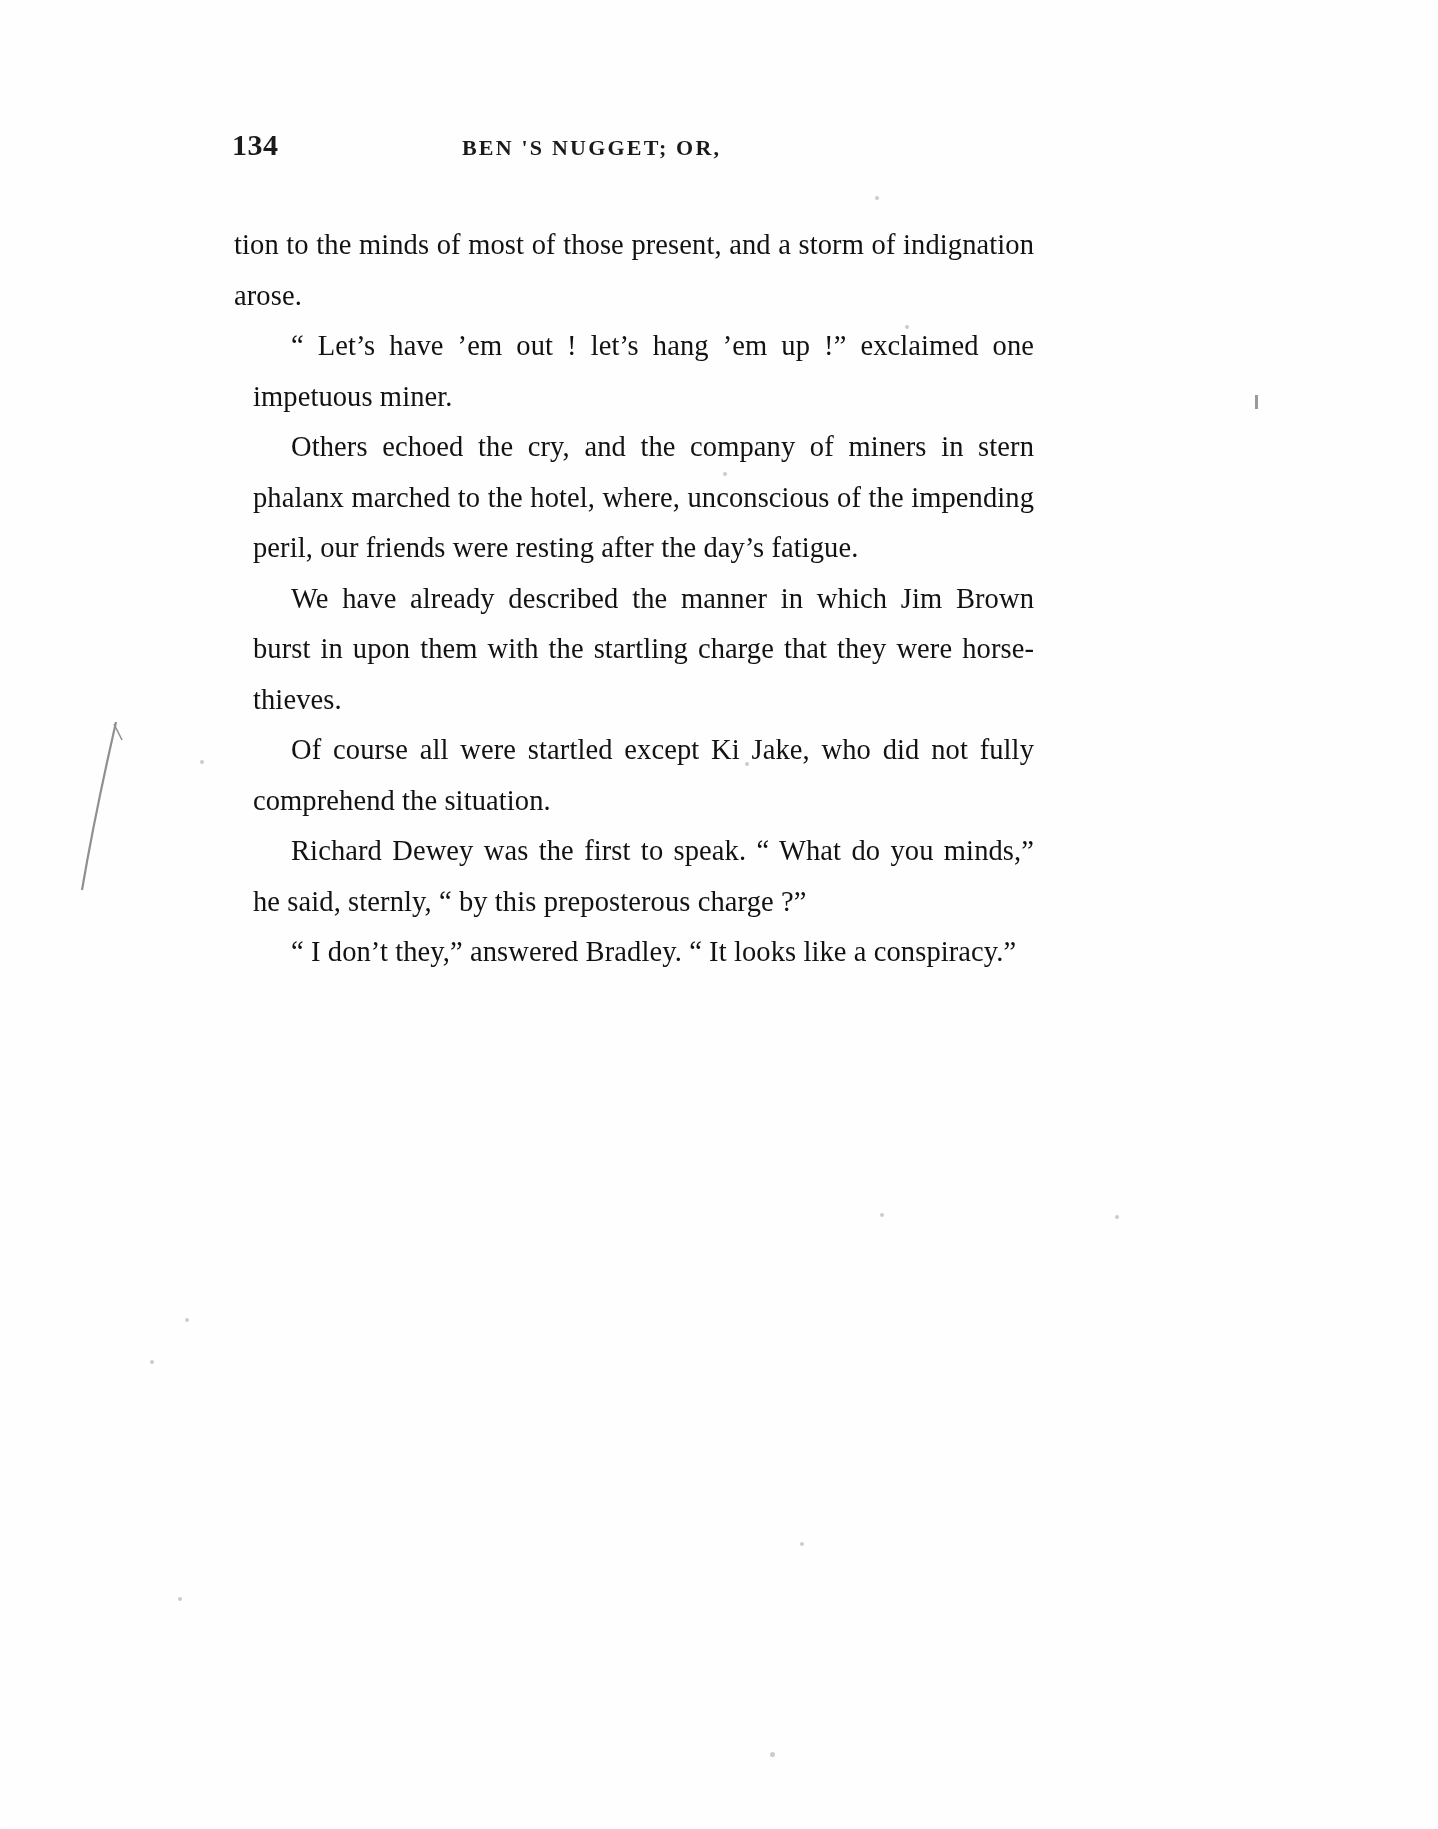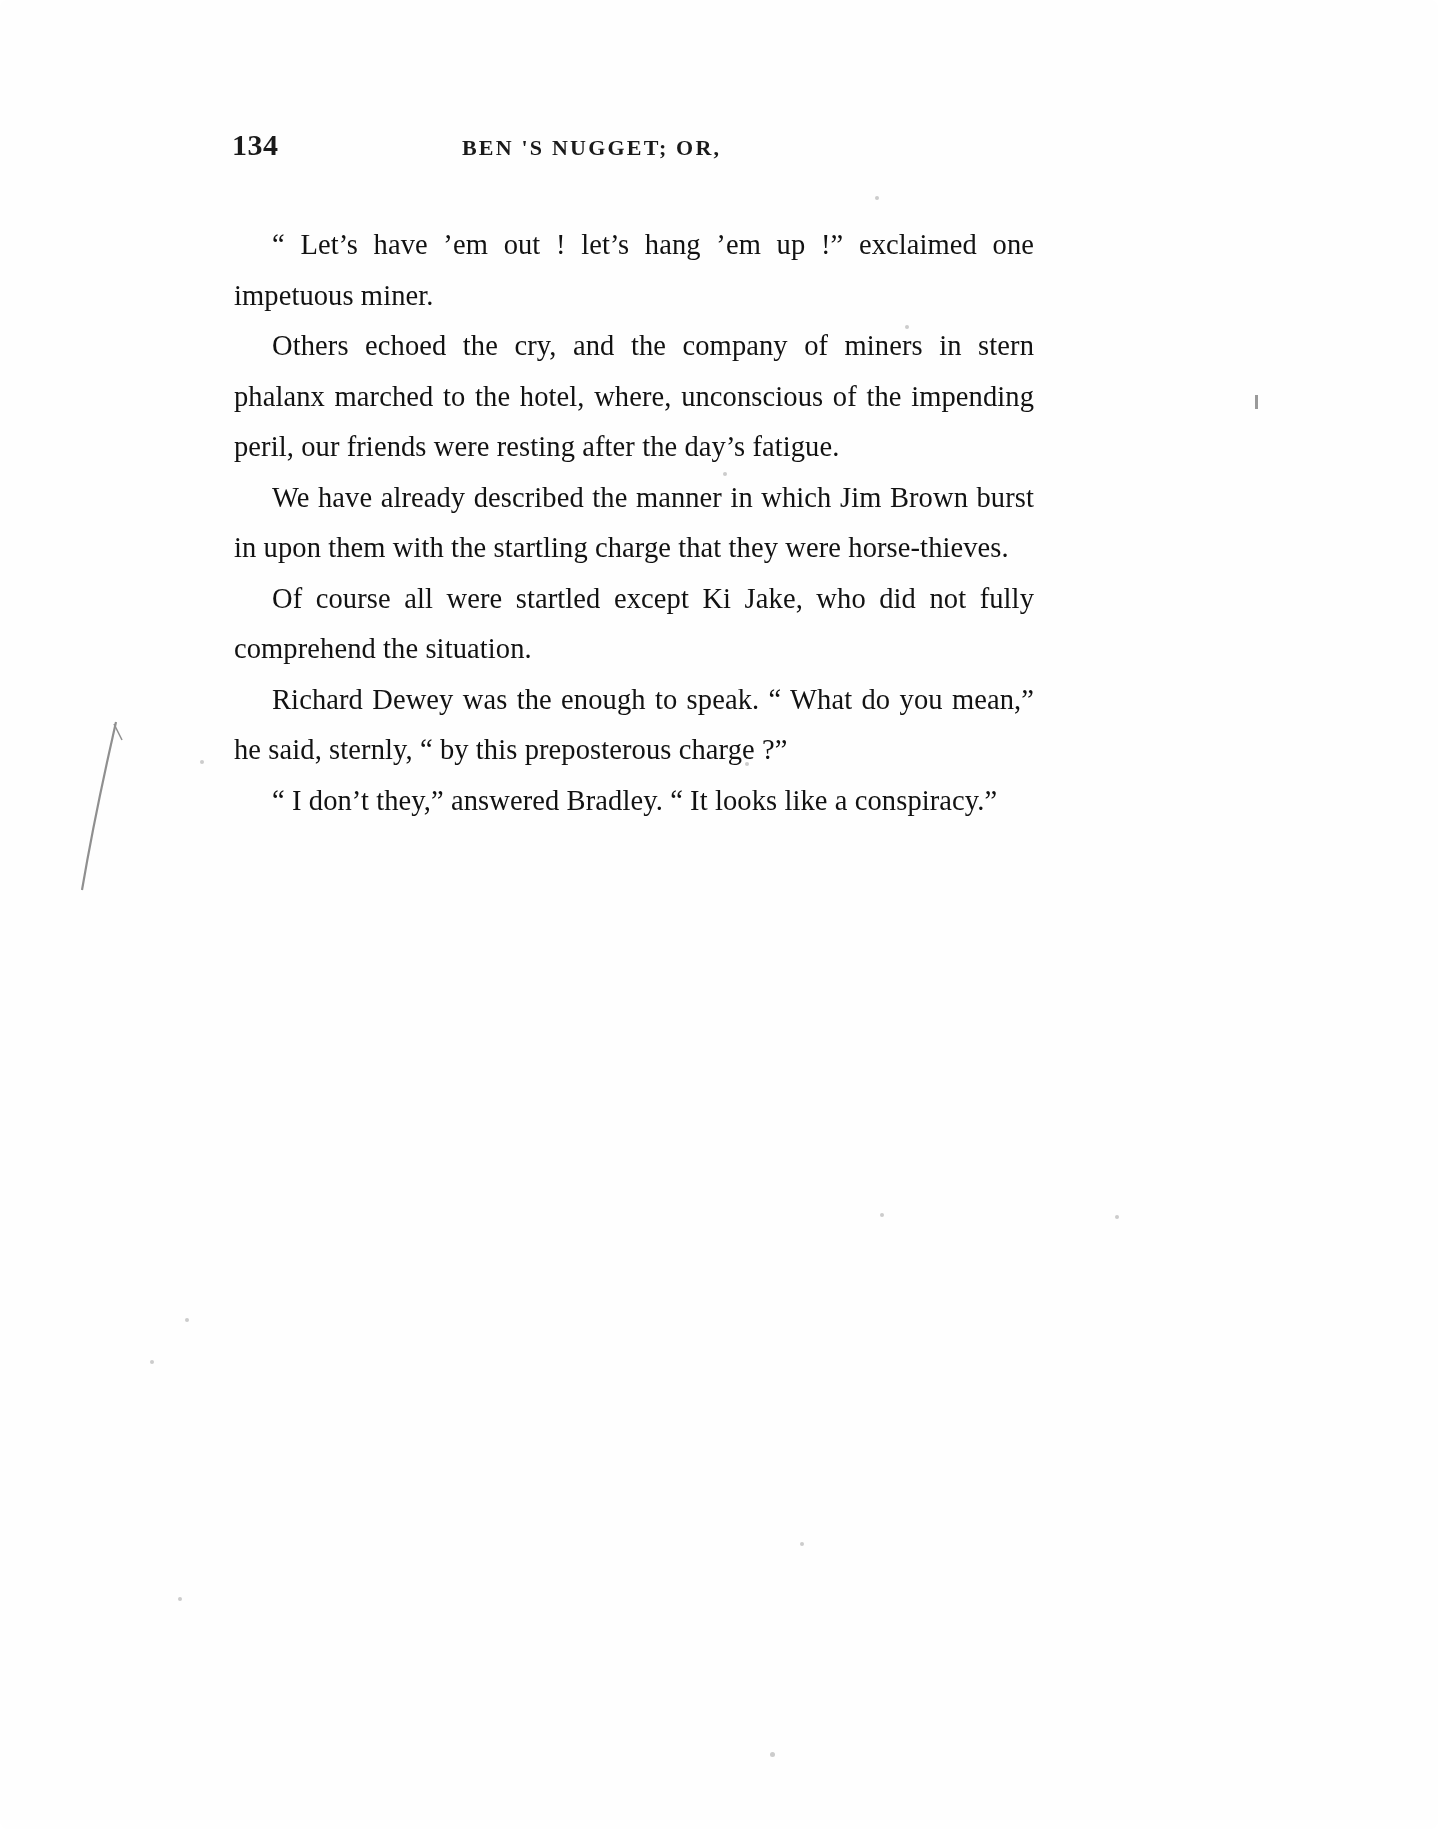--- a/index.html
+++ b/index.html
@@ -61,20 +61,21 @@
     line-height: 50.5px;
     text-align: justify;
     text-justify: inter-word;
     color: #121212;
     margin: 0 0 0 0;
     text-indent: 0;
     letter-spacing: 0.1px;
   }
   .para.indent {
     text-indent: 38px;
+    margin-left: 19px;
   }
   
   .speck {
     position: absolute;
     background: #9a9a9a;
     border-radius: 50%;
     opacity: 0.5;
   }
   .pen-mark {
     position: absolute;
@@ -100,25 +101,26 @@
 <div class="page">
 
   <div class="page-inner">
 
     <div class="header-row">
       <div class="folio">134</div>
       <div class="running-head">BEN 'S NUGGET; OR,</div>
     </div>
 
     <div class="body-text">
+      <p class="para">tion to the minds of most of those present, and a storm of indignation arose.</p>
       <p class="para indent">“ Let’s have ’em out ! let’s hang ’em up !” exclaimed one impetuous miner.</p>
       <p class="para indent">Others echoed the cry, and the company of miners in stern phalanx marched to the hotel, where, unconscious of the impending peril, our friends were resting after the day’s fatigue.</p>
       <p class="para indent">We have already described the manner in which Jim Brown burst in upon them with the startling charge that they were horse-thieves.</p>
       <p class="para indent">Of course all were startled except Ki Jake, who did not fully comprehend the situation.</p>
-      <p class="para indent">Richard Dewey was the enough to speak. “ What do you mean,” he said, sternly, “ by this preposterous charge ?”</p>
+      <p class="para indent">Richard Dewey was the first to speak. “ What do you minds,” he said, sternly, “ by this preposterous charge ?”</p>
       <p class="para indent">“ I don’t they,” answered Bradley. “ It looks like a conspiracy.”</p>
     </div>
 
   </div>
 
   <svg class="pen-mark" viewBox="0 0 48 180">
     <path d="M38 4 C 30 40, 18 90, 4 172" stroke="#555" stroke-width="2.2" fill="none"></path>
     <path d="M36 6 C 40 14, 42 18, 44 22" stroke="#555" stroke-width="1.6" fill="none"></path>
   </svg>
   <div class="edge-tick"></div>

